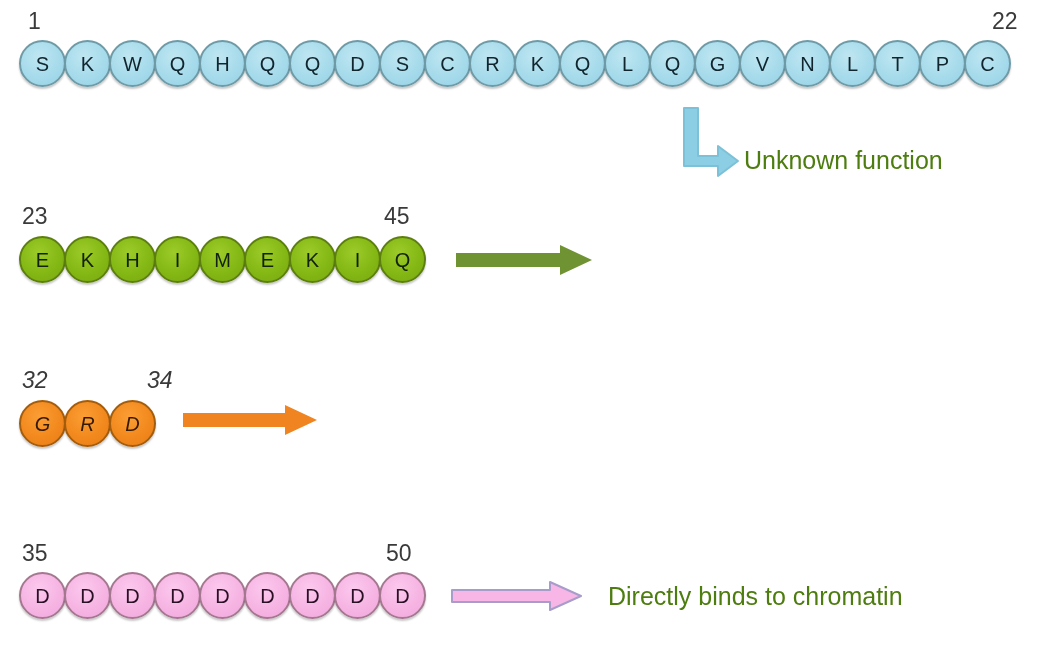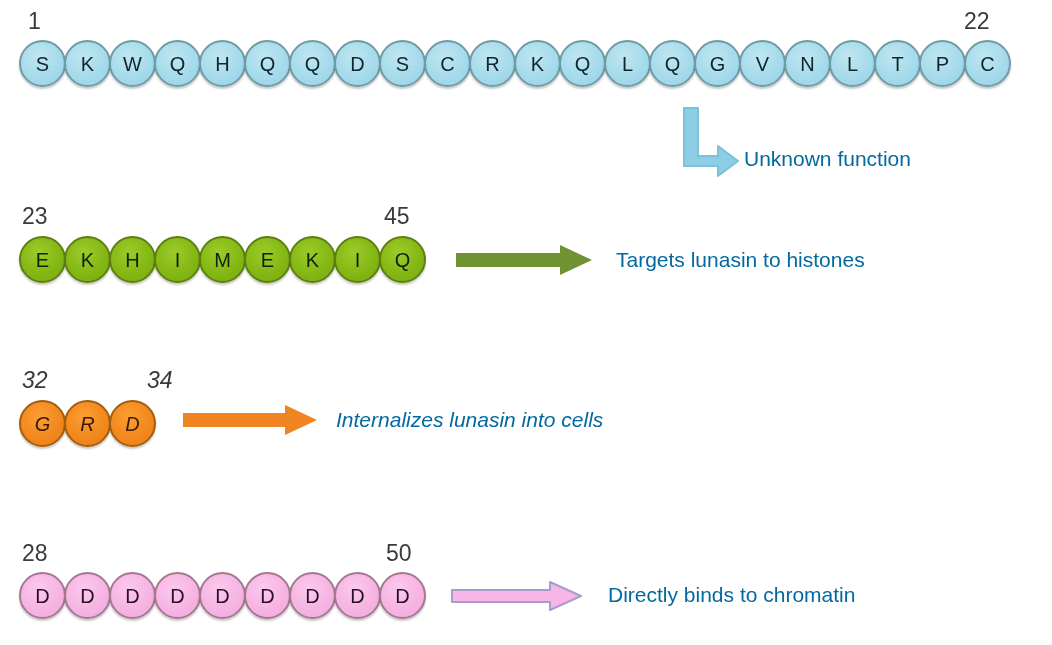--- a/index.html
+++ b/index.html
@@ -82,22 +82,22 @@
     position: absolute;
     font-size: 23px;
     color: #3a3a3a;
     font-family: "Liberation Sans", sans-serif;
     line-height: 1;
   }
 
   
   .fn-label {
     position: absolute;
-    font-size: 21px;
-    color: #0369a1;
+    font-size: 25px;
+    color: #4d7c0f;
     line-height: 1;
     white-space: nowrap;
   }
 
   
   .arrow {
     position: absolute;
     height: 26px;
   }
   .arrow svg { display: block; overflow: visible; }
@@ -110,21 +110,21 @@
 </style>
 </head>
 <body>
 
 <div class="canvas">
 
   <div class="row row-1">
 
     <div class="idx" style="left:28px; top:10px;">1</div>
 
-    <div class="idx" style="left:964px; top:10px;">22</div>
+    <div class="idx" style="left:992px; top:10px;">22</div>
 
     <div class="beads" style="left:19px; top:40px;">
       <div class="bead blue">
           <span>S</span>
         </div>
       <div class="bead blue">
           <span>K</span>
         </div>
       <div class="bead blue">
           <span>W</span>
@@ -232,21 +232,20 @@
           <span>Q</span>
         </div>
     </div>
 
     <div class="arrow" style="left:456px; top:50px;">
       <svg width="136" height="30" viewBox="0 0 136 30">
         <path d="M0 8 H104 V0 L136 15 L104 30 V22 H0 Z" fill="#6f9233"></path>
       </svg>
     </div>
 
-    <div class="fn-label" style="left:616px; top:54px;">Targets lunasin to histones</div>
   </div>
 
   <div class="row row-3">
 
     <div class="idx" style="left:22px; top:14px;">32</div>
 
     <div class="idx" style="left:113px; top:14px;margin-left:34px;">34</div>
 
     <div class="beads" style="left:19px; top:45px;">
       <div class="bead orange">
@@ -259,26 +258,25 @@
           <span>D</span>
         </div>
     </div>
 
     <div class="arrow" style="left:183px; top:50px;">
       <svg width="134" height="30" viewBox="0 0 134 30">
         <path d="M0 8 H102 V0 L134 15 L102 30 V22 H0 Z" fill="#ef8420"></path>
       </svg>
     </div>
 
-    <div class="fn-label" style="left:336px; top:54px;">Internalizes lunasin into cells</div>
   </div>
 
   <div class="row row-4">
 
-    <div class="idx" style="left:22px; top:12px;">28</div>
+    <div class="idx" style="left:22px; top:12px;">35</div>
 
     <div class="idx" style="left:386px; top:12px;">50</div>
 
     <div class="beads" style="left:19px; top:42px;">
       <div class="bead pink">
           <span>D</span>
         </div>
       <div class="bead pink">
           <span>D</span>
         </div>

